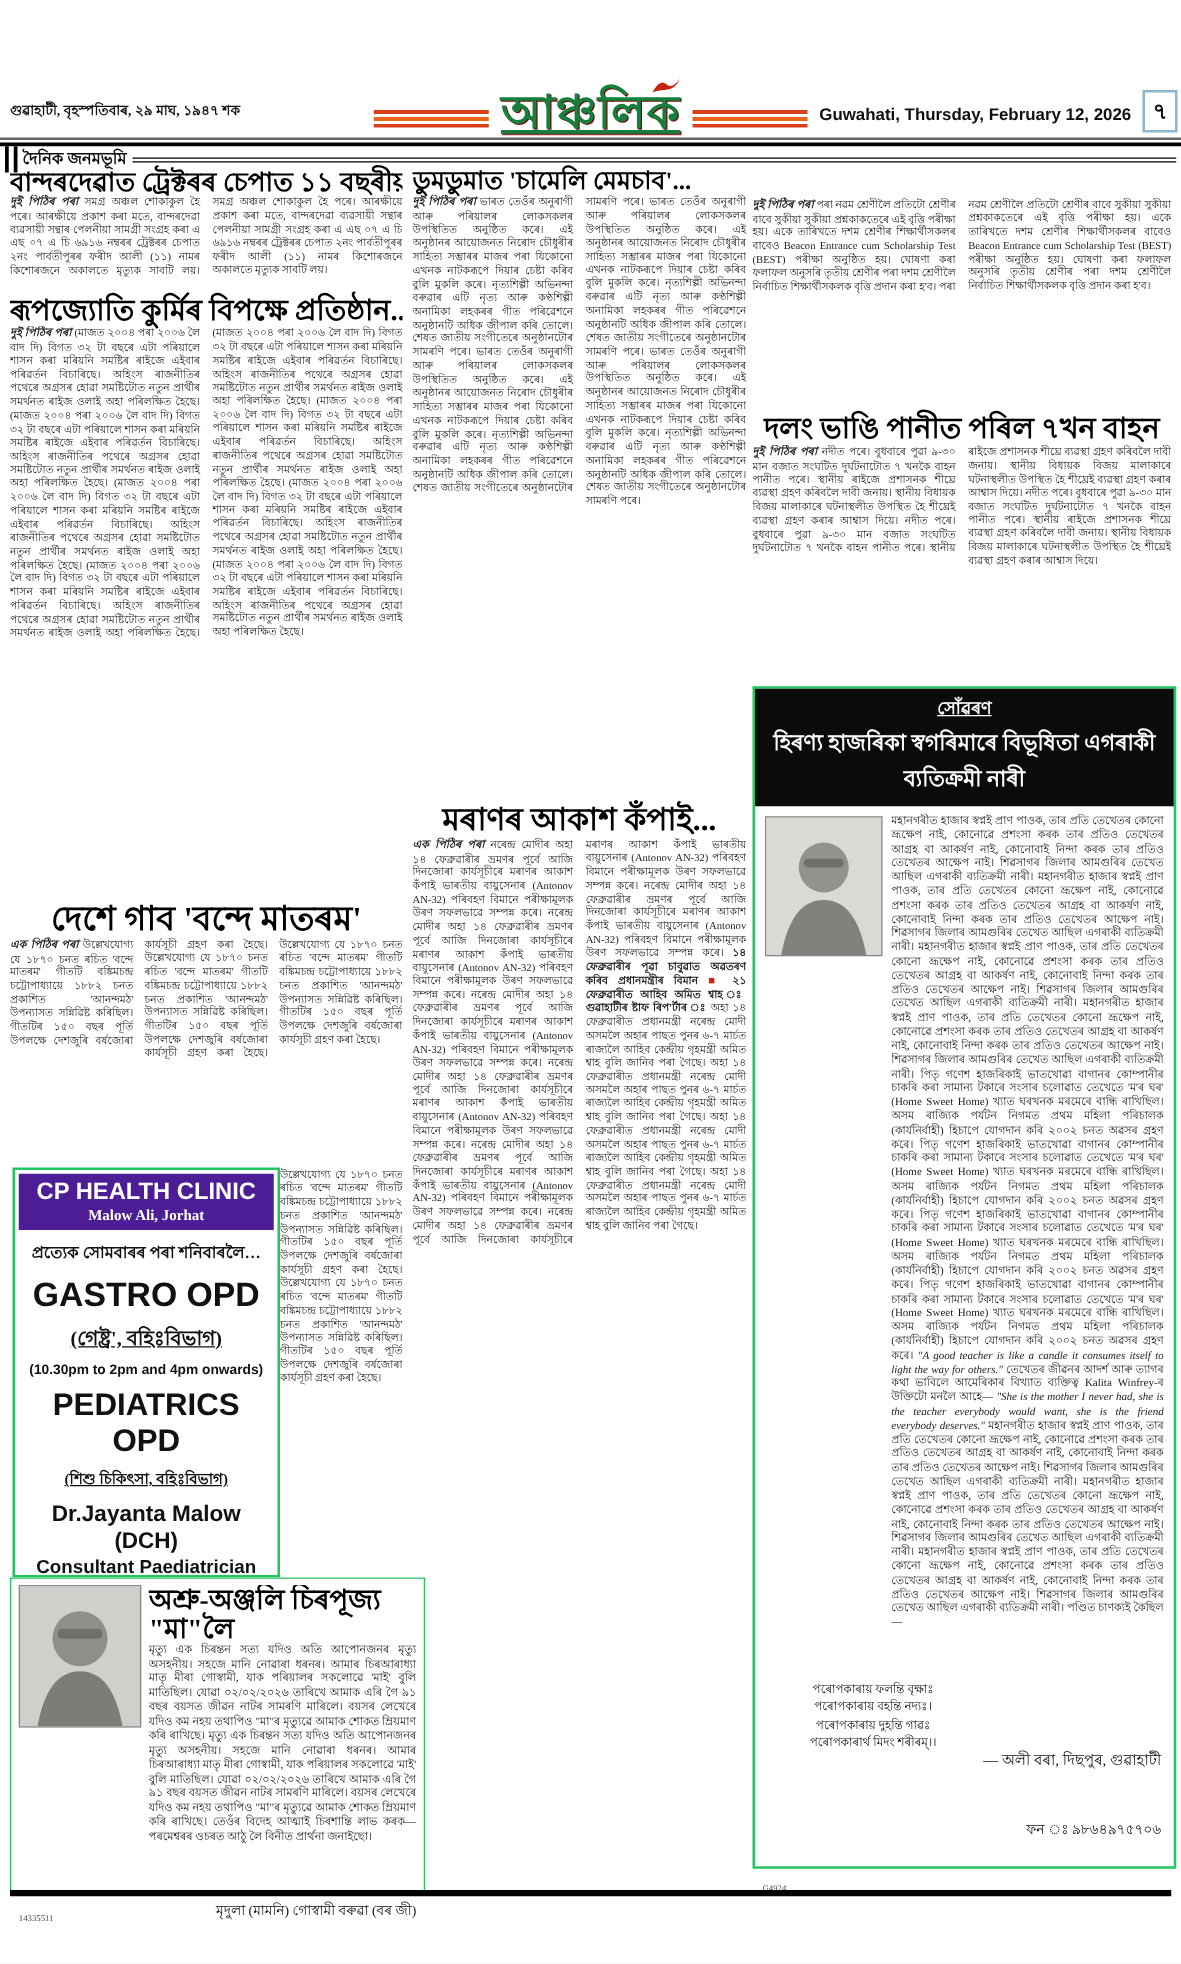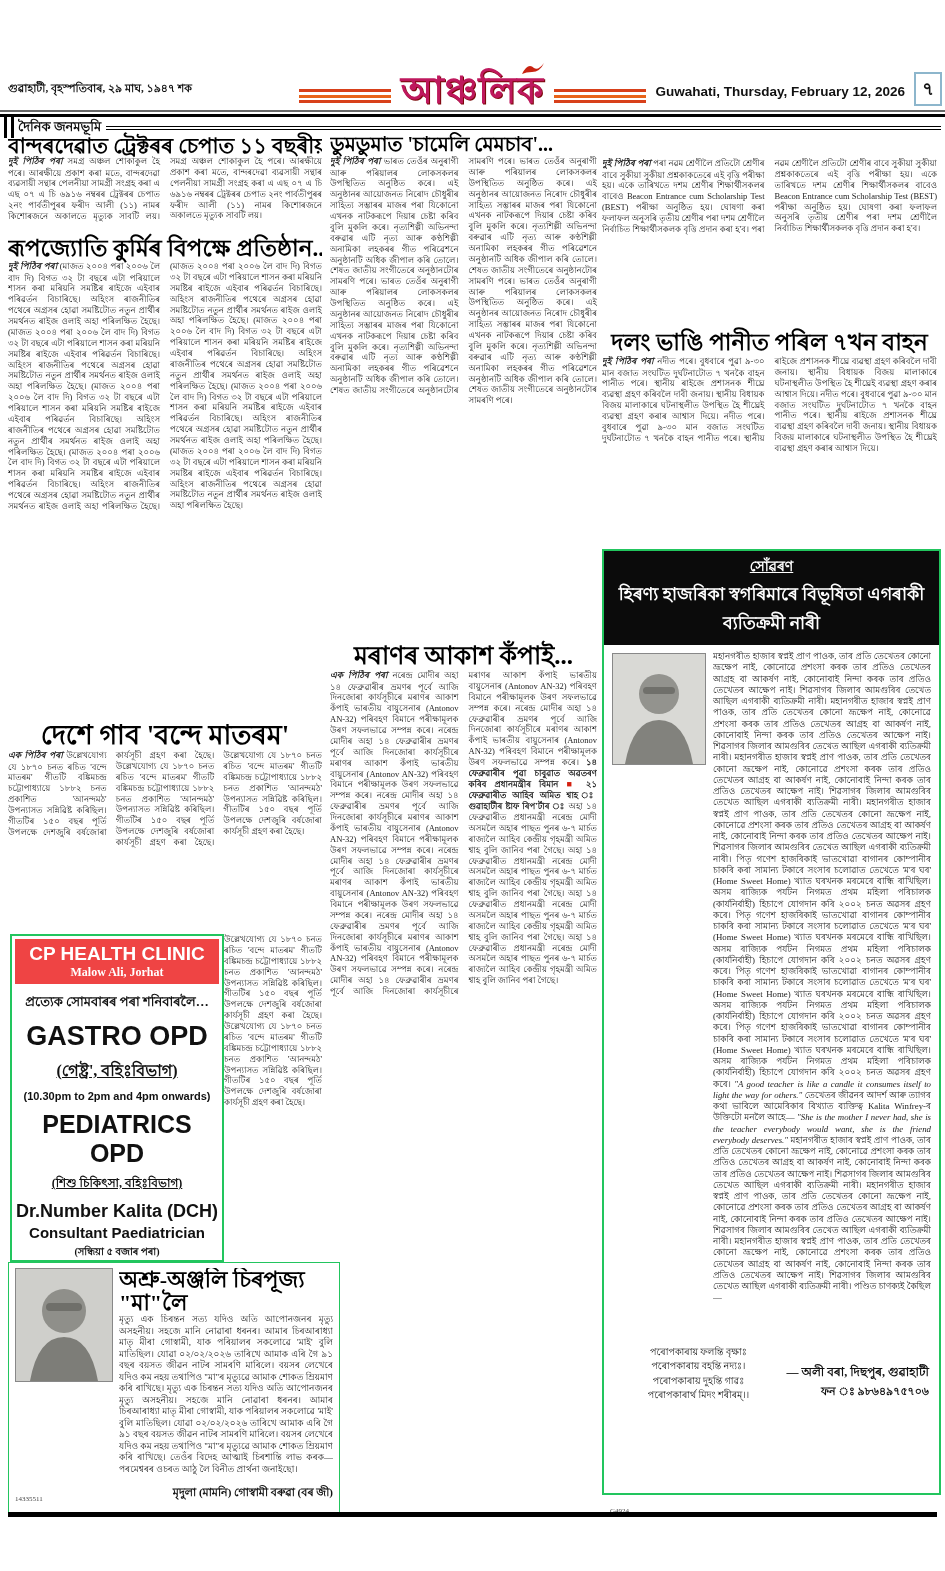--- a/index.html
+++ b/index.html
@@ -8,33 +8,33 @@
   .abs{position:absolute;}
   .body{font-size:8.5px;line-height:1.28;text-align:justify;overflow:hidden;color:#1c1c1c;}
   .cols2{column-count:2;column-gap:10px;}
   .cols3{column-count:3;column-gap:9px;}
   .hl{font-weight:bold;color:#000;overflow:hidden;white-space:nowrap;}
   .hlc{text-align:center;}
   .byline{font-weight:bold;font-style:italic;font-size:9px;}
   .rule-heavy{border-top:2px solid #666;border-bottom:3px solid #000;height:2px;}
   .mast-lines{display:inline-block;width:92px;height:14px;
       background:repeating-linear-gradient(#d8401a 0 3px,#fff 3px 6px,#e8641a 6px 9px,#fff 9px 11px,#d8401a 11px 14px);}
-  .masthead-text{font-size:37px;font-weight:bold;color:#be185d;letter-spacing:1px;
-      text-shadow:1px 1px 0 #7a0707;margin:0 10px;line-height:1;}
+  .masthead-text{font-size:37px;font-weight:bold;color:#15803d;letter-spacing:1px;
+      text-shadow:1px 1px 0 #7a0707;margin:0 10px;line-height:1;text-decoration:underline;}
   .pagenum{border:2px solid #8db6cc;width:24px;height:30px;text-align:center;font-size:18px;
       font-weight:bold;line-height:30px;background:#fff;}
   .box{border:2px solid #22c55e;background:#fff;}
   .memhead{background:#0b0b0b;color:#fff;text-align:center;padding:4px 2px 6px;}
   .memkicker{font-size:14px;font-weight:bold;text-decoration:underline;}
   .memtitle{font-size:17.5px;font-weight:bold;margin-top:2px;}
   .photo{border:1px solid #888;background:#d6d6d2;}
   .adname{font-family:"Liberation Sans",sans-serif;font-weight:bold;}
   .quote{font-style:italic;font-family:"Liberation Serif",serif;}
   .bullet-red{color:#d42010;font-size:9px;}
-  .sig{font-weight:bold;}
+  .sig{font-weight:normal;margin-top:36px;}
   .smallcode{font-size:7px;color:#444;}
   .u{text-decoration:underline;}
 </style>
 </head>
 <body>
 
 <div id="page">
 
   <div class="abs" style="left:8px;top:80px;font-size:11px;font-weight:bold;">গুৱাহাটী, বৃহস্পতিবাৰ, ২৯ মাঘ, ১৯৪৭ শক</div>
 
@@ -71,31 +71,31 @@
   <div class="abs hl hlc" style="left:8px;top:714px;width:314px;font-size:27px;">দেশে গাব 'বন্দে মাতৰম'</div>
   <div class="abs body cols3" style="left:8px;top:750px;width:314px;height:178px;">
     <b class="byline">এক পিঠিৰ পৰা</b>
     <span>উল্লেখযোগ্য যে ১৮৭০ চনত ৰচিত 'বন্দে মাতৰম' গীতটি বঙ্কিমচন্দ্ৰ চট্টোপাধ্যায়ে ১৮৮২ চনত প্ৰকাশিত 'আনন্দমঠ' উপন্যাসত সন্নিৱিষ্ট কৰিছিল। গীতটিৰ ১৫০ বছৰ পূৰ্তি উপলক্ষে দেশজুৰি বৰ্ষজোৰা কাৰ্যসূচী গ্ৰহণ কৰা হৈছে। উল্লেখযোগ্য যে ১৮৭০ চনত ৰচিত 'বন্দে মাতৰম' গীতটি বঙ্কিমচন্দ্ৰ চট্টোপাধ্যায়ে ১৮৮২ চনত প্ৰকাশিত 'আনন্দমঠ' উপন্যাসত সন্নিৱিষ্ট কৰিছিল। গীতটিৰ ১৫০ বছৰ পূৰ্তি উপলক্ষে দেশজুৰি বৰ্ষজোৰা কাৰ্যসূচী গ্ৰহণ কৰা হৈছে। উল্লেখযোগ্য যে ১৮৭০ চনত ৰচিত 'বন্দে মাতৰম' গীতটি বঙ্কিমচন্দ্ৰ চট্টোপাধ্যায়ে ১৮৮২ চনত প্ৰকাশিত 'আনন্দমঠ' উপন্যাসত সন্নিৱিষ্ট কৰিছিল। গীতটিৰ ১৫০ বছৰ পূৰ্তি উপলক্ষে দেশজুৰি বৰ্ষজোৰা কাৰ্যসূচী গ্ৰহণ কৰা হৈছে। </span>
   </div>
   <div class="abs body" style="left:224px;top:934px;width:98px;height:322px;">
     <span>উল্লেখযোগ্য যে ১৮৭০ চনত ৰচিত 'বন্দে মাতৰম' গীতটি বঙ্কিমচন্দ্ৰ চট্টোপাধ্যায়ে ১৮৮২ চনত প্ৰকাশিত 'আনন্দমঠ' উপন্যাসত সন্নিৱিষ্ট কৰিছিল। গীতটিৰ ১৫০ বছৰ পূৰ্তি উপলক্ষে দেশজুৰি বৰ্ষজোৰা কাৰ্যসূচী গ্ৰহণ কৰা হৈছে। উল্লেখযোগ্য যে ১৮৭০ চনত ৰচিত 'বন্দে মাতৰম' গীতটি বঙ্কিমচন্দ্ৰ চট্টোপাধ্যায়ে ১৮৮২ চনত প্ৰকাশিত 'আনন্দমঠ' উপন্যাসত সন্নিৱিষ্ট কৰিছিল। গীতটিৰ ১৫০ বছৰ পূৰ্তি উপলক্ষে দেশজুৰি বৰ্ষজোৰা কাৰ্যসূচী গ্ৰহণ কৰা হৈছে। </span>
   </div>
 
   <div class="abs box" style="left:10px;top:934px;width:204px;height:318px;text-align:center;padding:3px;">
-    <div style="background:#ef4444;color:#fff;padding:4px 2px;">
+    <div style="background:#4c1d95;color:#fff;padding:4px 2px;">
       <div class="adname" style="font-size:19px;">CP HEALTH CLINIC</div>
       <div style="font-size:12px;font-weight:bold;">Malow Ali, Jorhat</div>
     </div>
     <div style="font-size:13px;font-weight:bold;margin-top:8px;">প্ৰত্যেক সোমবাৰৰ পৰা শনিবাৰলৈ…</div>
     <div class="adname" style="font-size:27px;margin-top:8px;">GASTRO OPD</div>
     <div class="u" style="font-size:16px;font-weight:bold;margin-top:6px;">(গেষ্ট্ৰ', বহিঃবিভাগ)</div>
     <div class="adname" style="font-size:11px;margin-top:5px;">(10.30pm to 2pm and 4pm onwards)</div>
     <div class="adname" style="font-size:25px;margin-top:8px;">PEDIATRICS OPD</div>
     <div class="u" style="font-size:12px;font-weight:bold;margin-top:6px;">(শিশু চিকিৎসা, বহিঃবিভাগ)</div>
-    <div class="adname" style="font-size:18px;margin-top:7px;">Dr.Number Kalita (DCH)</div>
+    <div class="adname" style="font-size:18px;margin-top:7px;">Dr.Jayanta Malow (DCH)</div>
     <div class="adname" style="font-size:15px;margin-top:2px;">Consultant Paediatrician</div>
     <div style="font-size:10px;font-weight:bold;margin-top:3px;">(সন্ধিয়া ৫ বজাৰ পৰা)</div>
     <div style="border:1px solid #000;display:inline-block;padding:1px 4px;margin-top:6px;font-size:9.5px;font-weight:bold;">Contact Number: 9387114520 / 9365582339</div>
   </div>
 
   <div class="abs box" style="left:8px;top:1262px;width:318px;height:240px;padding:5px 6px;border-width:1.5px;">
     <svg class="photo" width="96" height="112" viewBox="0 0 96 112" style="float:left;margin:0 6px 3px 0;">
       <rect width="96" height="112" fill="#cfcfcb"></rect>
       <circle cx="48" cy="42" r="22" fill="#8f8f8a"></circle>
       <rect x="30" y="34" width="36" height="8" rx="4" fill="#6f6f6a"></rect>

